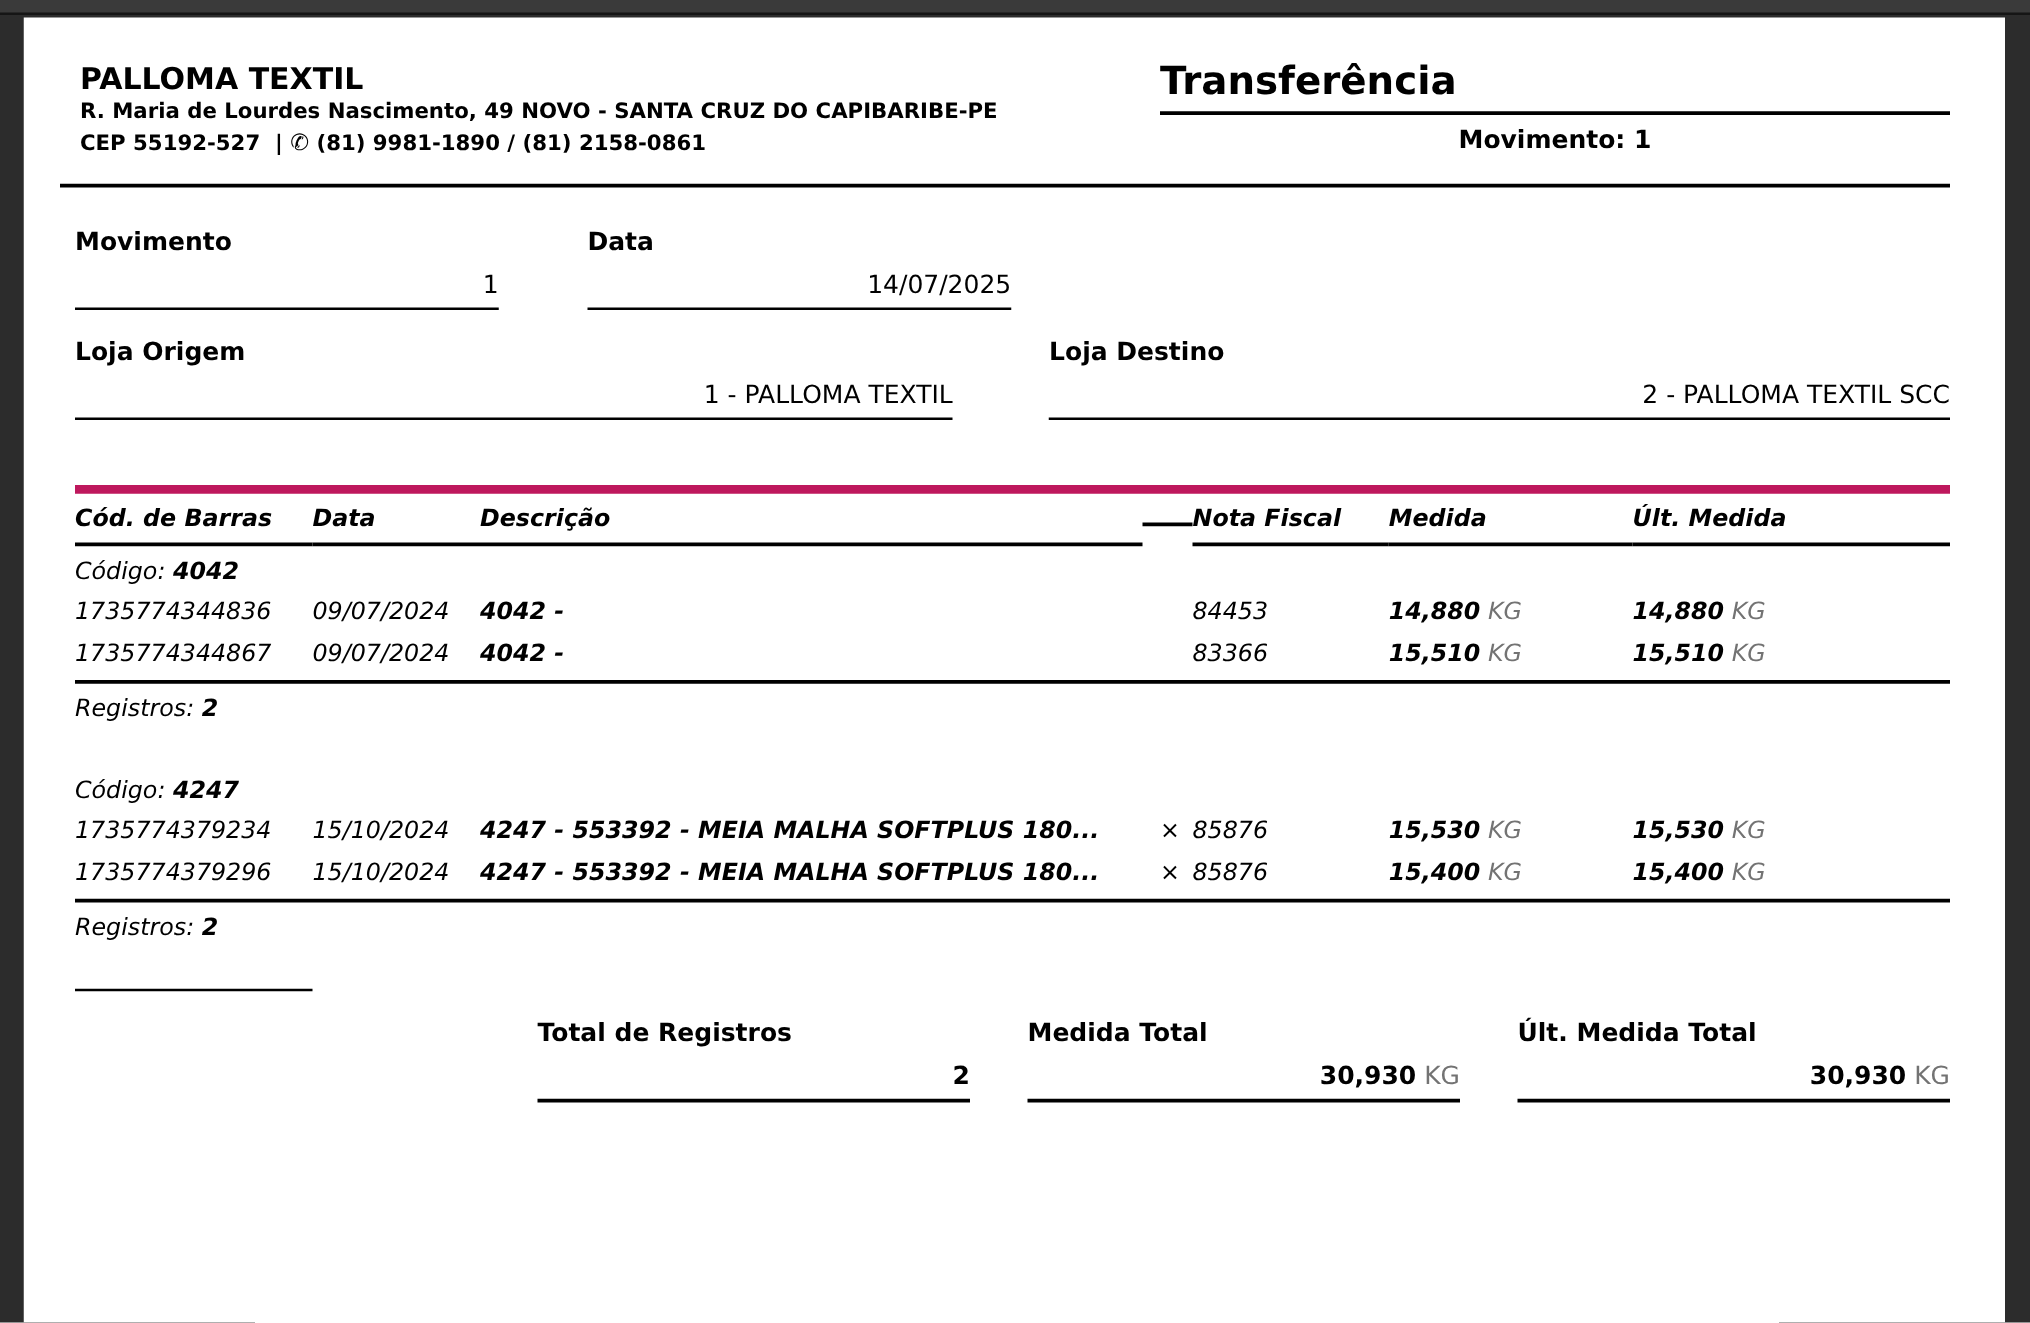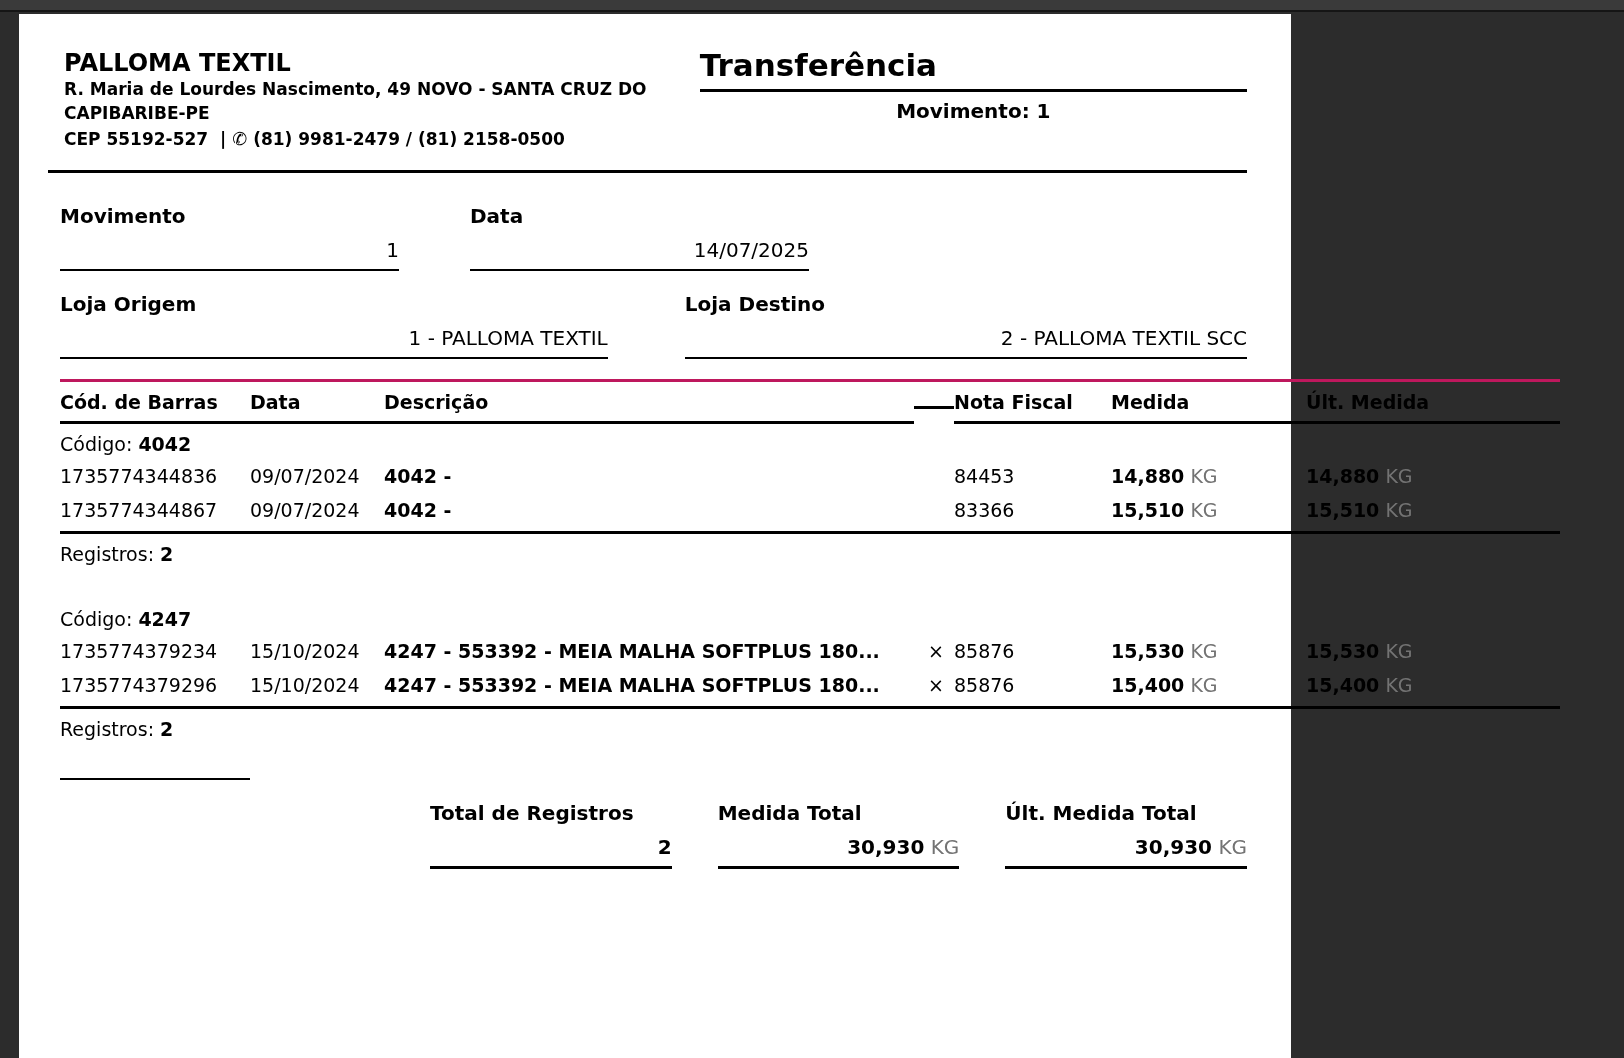--- a/index.html
+++ b/index.html
@@ -8,21 +8,21 @@
     background:#2c2c2c;
     font-family:"DejaVu Sans","Liberation Sans",sans-serif;
     color:#000;
     position:relative;
   }
   .top-strip {
     position:absolute; left:0; top:0; width:100%; height:12px;
     background:#3a3a3a; border-bottom:2px solid #151515;
   }
   .page {
-    position:absolute; left:19px; top:14px; width:1272px; bottom:0;
+    position:absolute; left:19px; top:14px; width:1585px; bottom:0;
     background:#ffffff;
     padding:34px 44px 0 45px;
   }
   
   .hdr { display:flex; justify-content:space-between; align-items:flex-start; }
   .company-name { font-size:24px; font-weight:bold; line-height:1.25; }
   .company-line { font-size:17px; font-weight:bold; line-height:1.4; }
   .phone-glyph { font-weight:normal; font-size:18px; }
   .hdr-right { width:632px; }
   .doc-title {
@@ -36,21 +36,21 @@
   .row1 { margin-top:31px; }
   .row2 { margin-top:21px; }
   .field { border-bottom:2px solid #000; padding-bottom:7px; margin-left:-4px; }
   .field .flabel { font-size:20px; font-weight:bold; line-height:1.2; }
   .field .fvalue { font-size:20px; text-align:right; margin-top:10px; line-height:1.2; }
   .f-mov { width:339px; }
   .f-data { width:339px; margin-left:41px; }
   .f-orig { width:719px; }
   .f-dest { width:738px; margin-left:47px; }
   
-  .tbl { margin-top:20px; border-top:3px solid #be185d; margin-left:-4px; width:1500px; }
+  .tbl { margin-top:52px; border-top:7px solid #be185d; margin-left:-4px; width:1500px;font-style:italic; }
   .tgrid { display:grid; grid-template-columns:190px 134px 530px 40px 157px 195px 1fr; align-items:baseline; }
   .th { font-size:19px; font-weight:bold; padding:9px 0 8px 0; border-bottom:3px solid #000; }
   .td { font-size:19px; padding:6px 0; }
   .c-right { text-align:left; }
   .c-nota.td { padding-right:28px; }
   .c-ult { padding-right:60px; }
   .desc { font-weight:bold; }
   .num-b { font-weight:bold; }
   .unit { font-weight:normal; color:#737373; }
   .x-mark { font-size:19px; text-align:left; padding-left:14px; }
@@ -73,21 +73,21 @@
 <div class="page">
 
   <div class="hdr">
     <div>
       <div class="company-name">PALLOMA TEXTIL</div>
       <div class="company-line">R. Maria de Lourdes Nascimento, 49 NOVO - SANTA CRUZ DO CAPIBARIBE-PE</div>
       <div class="company-line">
         <span>CEP 55192-527</span>
         &nbsp;<span>|</span>
         <span class="phone-glyph">✆</span>
-        <span>(81) 9981-2479 / (81) 2158-0500</span>
+        <span>(81) 9981-1890 / (81) 2158-0861</span>
       </div>
     </div>
     <div class="hdr-right">
       <div class="doc-title">Transferência</div>
       <div class="movement">Movimento: 1</div>
     </div>
   </div>
   <div class="hdr-sep"></div>
 
   <div class="form-row row1">

